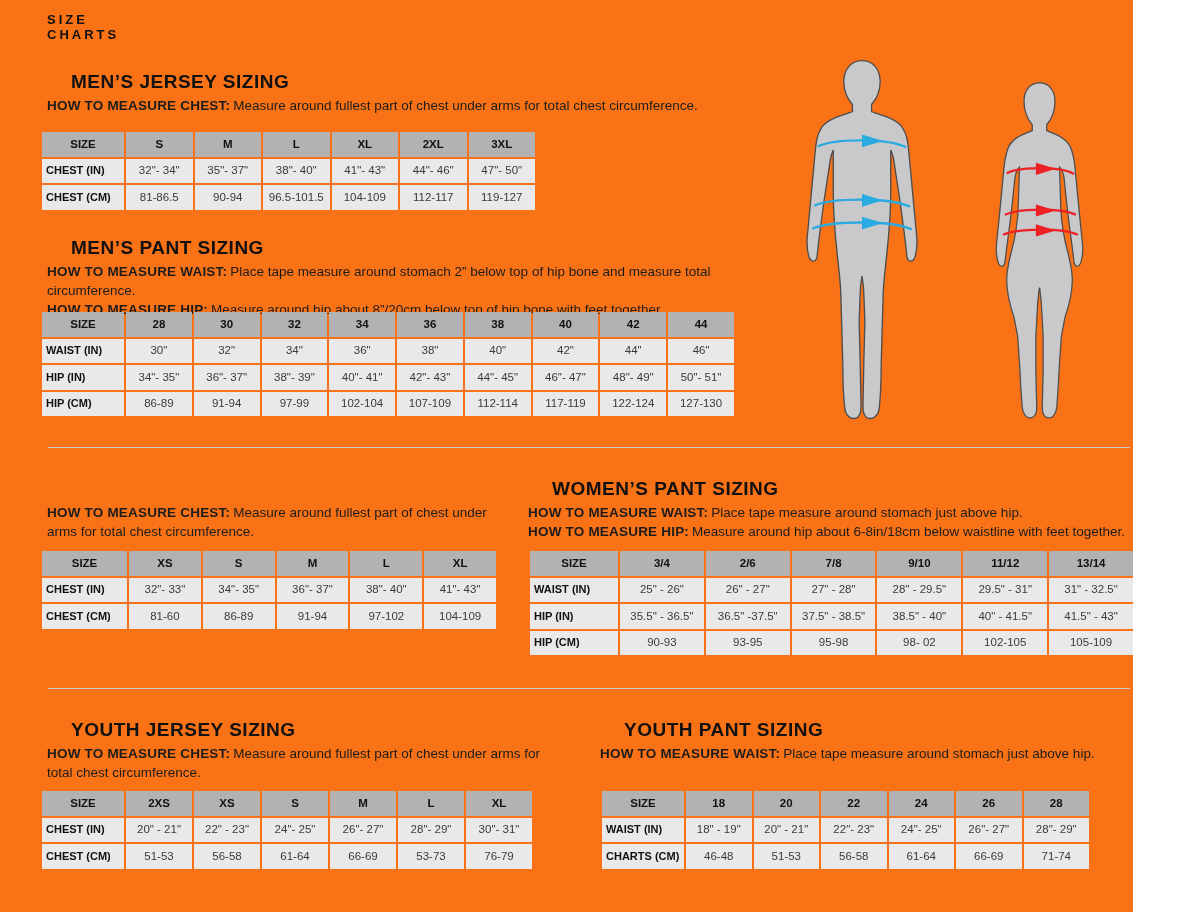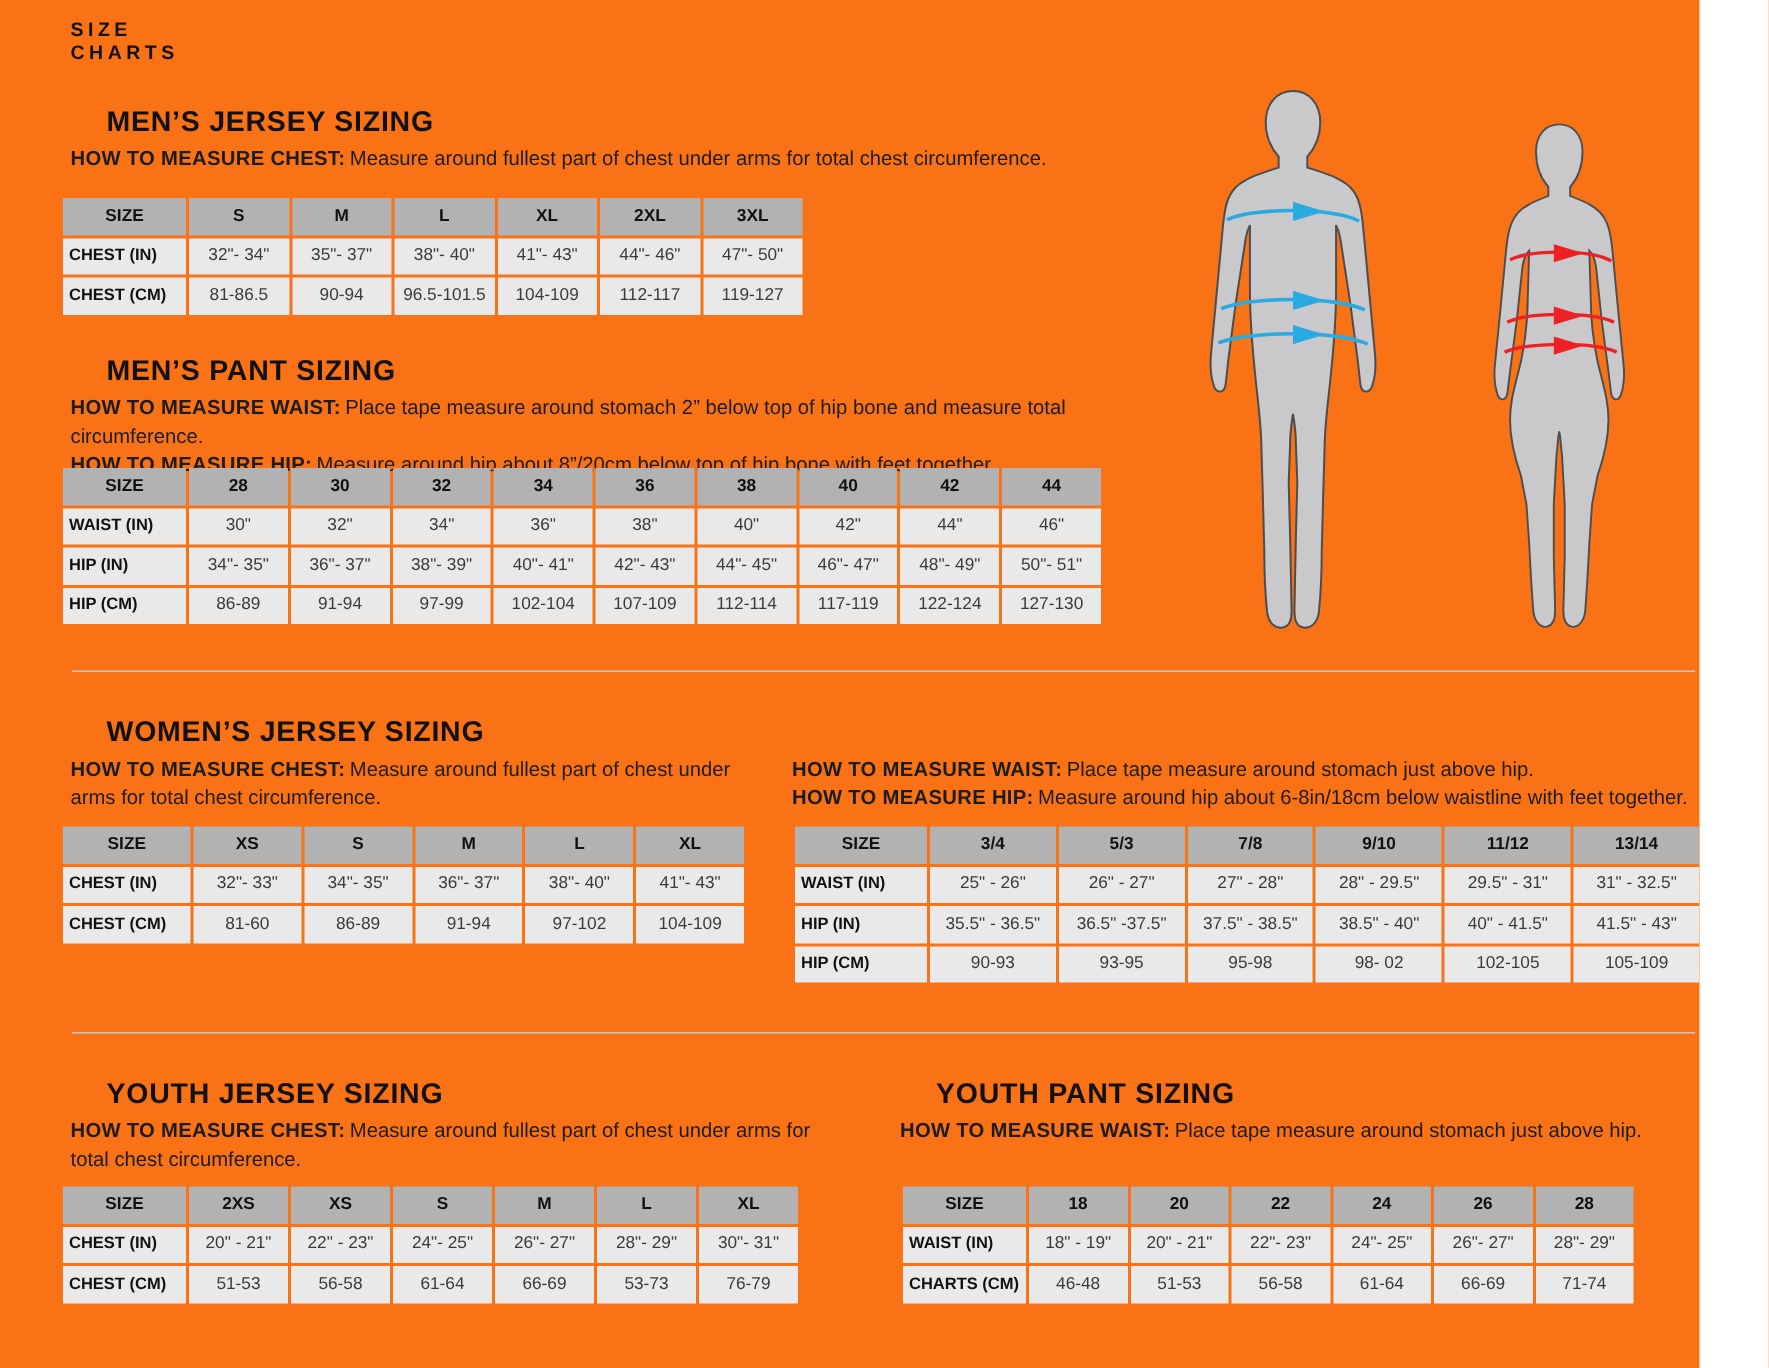--- a/index.html
+++ b/index.html
@@ -143,21 +143,20 @@
           <td>112-114</td>
           <td>117-119</td>
           <td>122-124</td>
           <td>127-130</td>
         </tr>
       </tbody>
     </table>
 
   <div class="divider" style="left:48px;top:447px;width:1082px;"></div>
 
-  <h2 class="sec-heading" style="left:47px;top:478px;">WOMEN’S JERSEY SIZING</h2>
   <p class="howto" style="left:47px;top:503px;width:450px;">
     <strong>HOW TO MEASURE CHEST:</strong><span>Measure around fullest part of chest under arms for total chest circumference.</span>
   </p>
   <table class="sizetable" style="left:40px;top:549px;width:458px;">
       <colgroup>
         <col style="width: 85px;">
       </colgroup>
       <thead>
         <tr>
           <th>SIZE</th>
@@ -181,33 +180,34 @@
           <th>CHEST (CM)</th>
           <td>81-60</td>
           <td>86-89</td>
           <td>91-94</td>
           <td>97-102</td>
           <td>104-109</td>
         </tr>
       </tbody>
     </table>
 
+  <h2 class="sec-heading" style="left:528px;top:478px;">WOMEN’S PANT SIZING</h2>
   <p class="howto" style="left:528px;top:503px;width:610px;">
     <strong>HOW TO MEASURE WAIST:</strong><span>Place tape measure around stomach just above hip.</span><br>
     <strong>HOW TO MEASURE HIP:</strong><span>Measure around hip about 6-8in/18cm below waistline with feet together.</span>
   </p>
   <table class="sizetable" style="left:528px;top:549px;width:607px;">
       <colgroup>
         <col style="width: 88px;">
       </colgroup>
       <thead>
         <tr>
           <th>SIZE</th>
           <th>3/4</th>
-          <th>5/3</th>
+          <th>2/6</th>
           <th>7/8</th>
           <th>9/10</th>
           <th>11/12</th>
           <th>13/14</th>
         </tr>
       </thead>
       <tbody>
         <tr>
           <th>WAIST (IN)</th>
           <td>25" - 26"</td>

